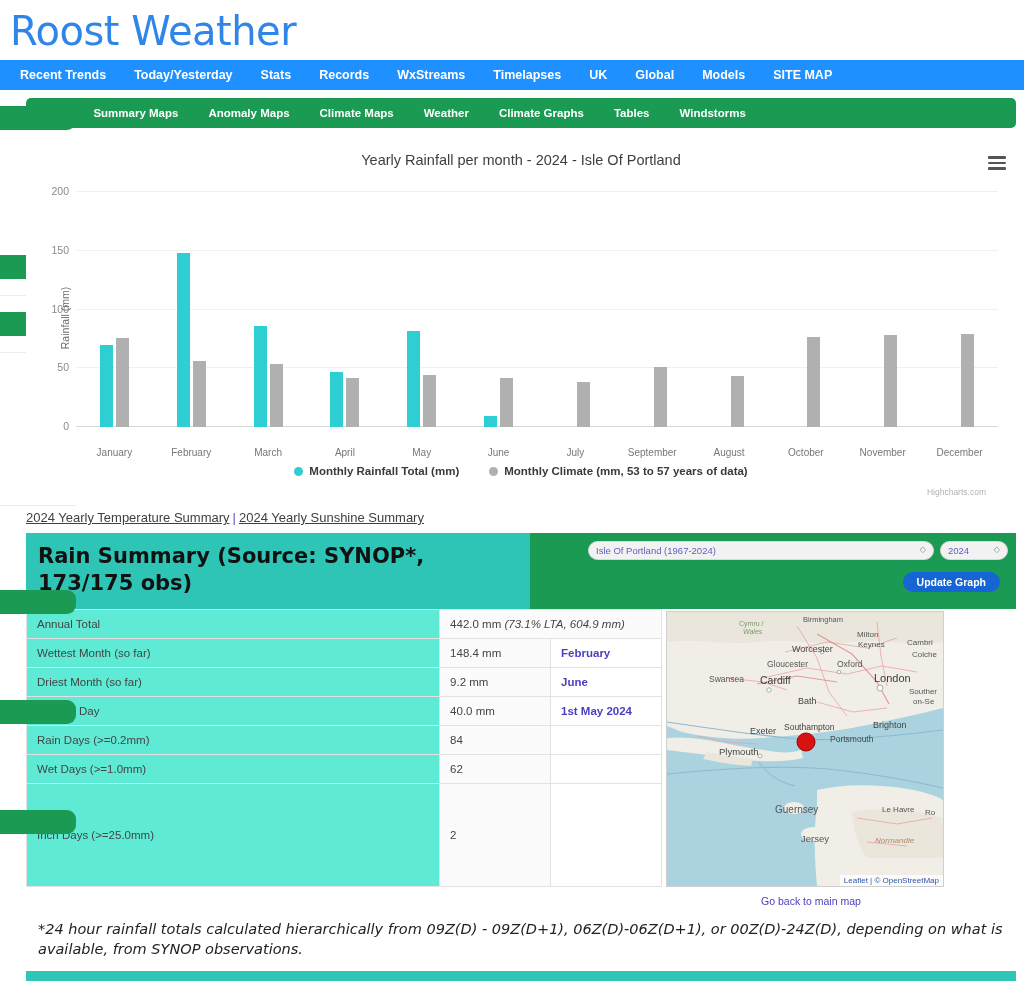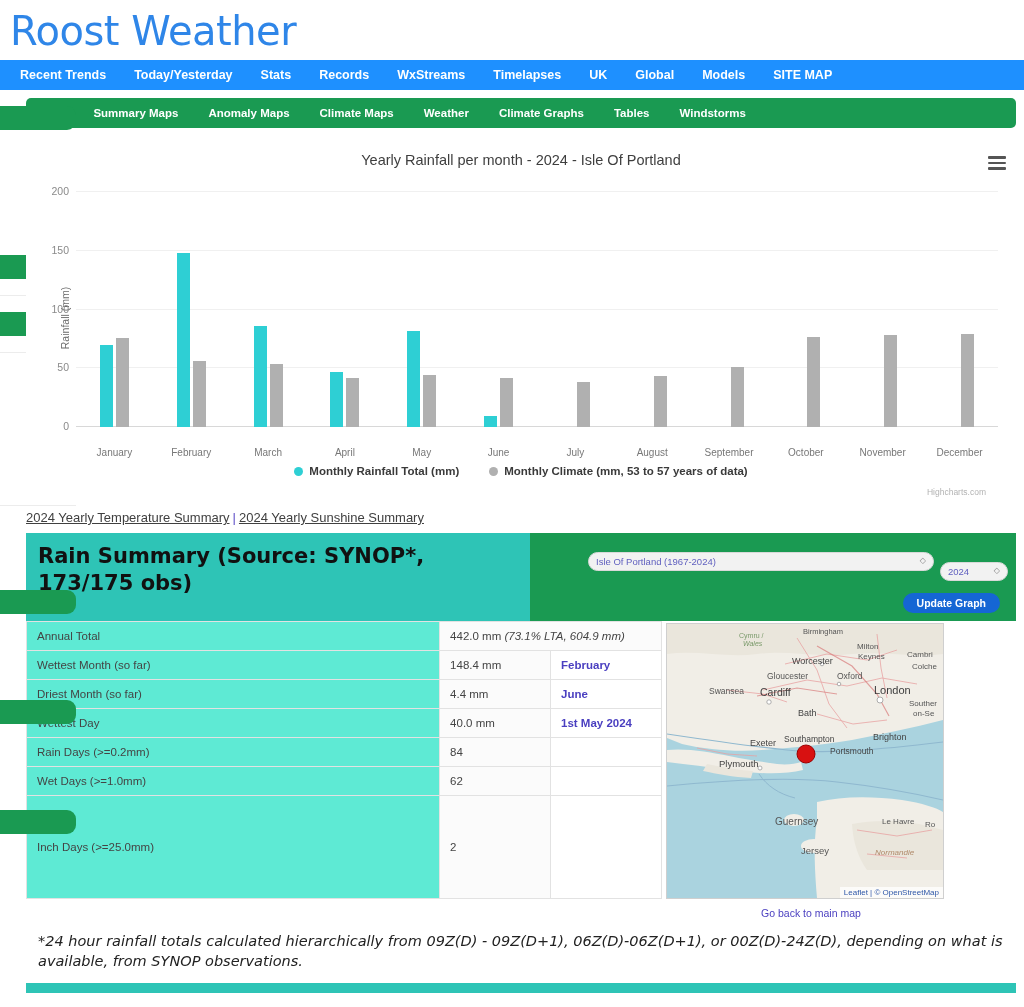--- a/index.html
+++ b/index.html
@@ -187,21 +187,21 @@
     box-sizing:border-box;
   }
   .ctrl-row{display:flex;justify-content:flex-end;align-items:center;gap:6px;}
   .sel{
     background:#f2f2f2;border:1px solid #d9d9d9;border-radius:11px;
     font-size:9.5px;color:#5f5fbf;padding:3px 7px;
     display:flex;justify-content:space-between;
     font-family:"Liberation Sans",sans-serif;
   }
   .sel.station{width:330px;}
-  .sel.year{width:52px;margin-top:21px;}
+  .sel.year{width:52px;}
   .spin{color:#8a8a8a;font-size:8px;margin-left:6px;}
   .btn-update{
     background:#1566d4;color:#fff;border:none;border-radius:10px;
     font-size:10.5px;font-weight:bold;padding:4px 14px;margin-top:6px;
     cursor:pointer;float:right;
     font-family:"Liberation Sans",sans-serif;
   }
   .btn-wrap{display:flex;justify-content:flex-end;margin-top:6px;padding-right:8px;}
   
   .lower{display:flex;align-items:flex-start;}
@@ -361,27 +361,27 @@
                 <div class="bar climate" title="41.5 mm" style="background: rgb(176, 176, 176); height: 20.75%;"></div>
                 <div class="xtick">June</div>
               </div>
               <div class="group">
                 <div class="bar actual" title="" style="background: rgb(46, 207, 212); height: 0%; visibility: hidden;"></div>
                 <div class="bar climate" title="38.5 mm" style="background: rgb(176, 176, 176); height: 19.25%;"></div>
                 <div class="xtick">July</div>
               </div>
               <div class="group">
                 <div class="bar actual" title="" style="background: rgb(46, 207, 212); height: 0%; visibility: hidden;"></div>
+                <div class="bar climate" title="51 mm" style="background: rgb(176, 176, 176); height: 25.5%;"></div>
+                <div class="xtick">September</div>
+              </div>
+              <div class="group">
+                <div class="bar actual" title="" style="background: rgb(46, 207, 212); height: 0%; visibility: hidden;"></div>
                 <div class="bar climate" title="43.5 mm" style="background: rgb(176, 176, 176); height: 21.75%;"></div>
                 <div class="xtick">August</div>
-              </div>
-              <div class="group">
-                <div class="bar actual" title="" style="background: rgb(46, 207, 212); height: 0%; visibility: hidden;"></div>
-                <div class="bar climate" title="51 mm" style="background: rgb(176, 176, 176); height: 25.5%;"></div>
-                <div class="xtick">September</div>
               </div>
               <div class="group">
                 <div class="bar actual" title="" style="background: rgb(46, 207, 212); height: 0%; visibility: hidden;"></div>
                 <div class="bar climate" title="77 mm" style="background: rgb(176, 176, 176); height: 38.5%;"></div>
                 <div class="xtick">October</div>
               </div>
               <div class="group">
                 <div class="bar actual" title="" style="background: rgb(46, 207, 212); height: 0%; visibility: hidden;"></div>
                 <div class="bar climate" title="78 mm" style="background: rgb(176, 176, 176); height: 39%;"></div>
                 <div class="xtick">November</div>
@@ -440,21 +440,21 @@
               <td class="lbl">Annual Total</td>
               <td class="val" colspan="2"><span>442.0 mm </span><em>(73.1% LTA, 604.9 mm)</em></td>
             </tr>
             <tr>
               <td class="lbl">Wettest Month (so far)</td>
               <td class="val">148.4 mm</td>
               <td class="lnk"><a href="#">February</a></td>
             </tr>
             <tr>
               <td class="lbl">Driest Month (so far)</td>
-              <td class="val">4.4 mm</td>
+              <td class="val">9.2 mm</td>
               <td class="lnk"><a href="#">June</a></td>
             </tr>
             <tr>
               <td class="lbl">Wettest Day</td>
               <td class="val">40.0 mm</td>
               <td class="lnk"><a href="#">1st May 2024</a></td>
             </tr>
             <tr>
               <td class="lbl">Rain Days (&gt;=0.2mm)</td>
               <td class="val">84</td>

